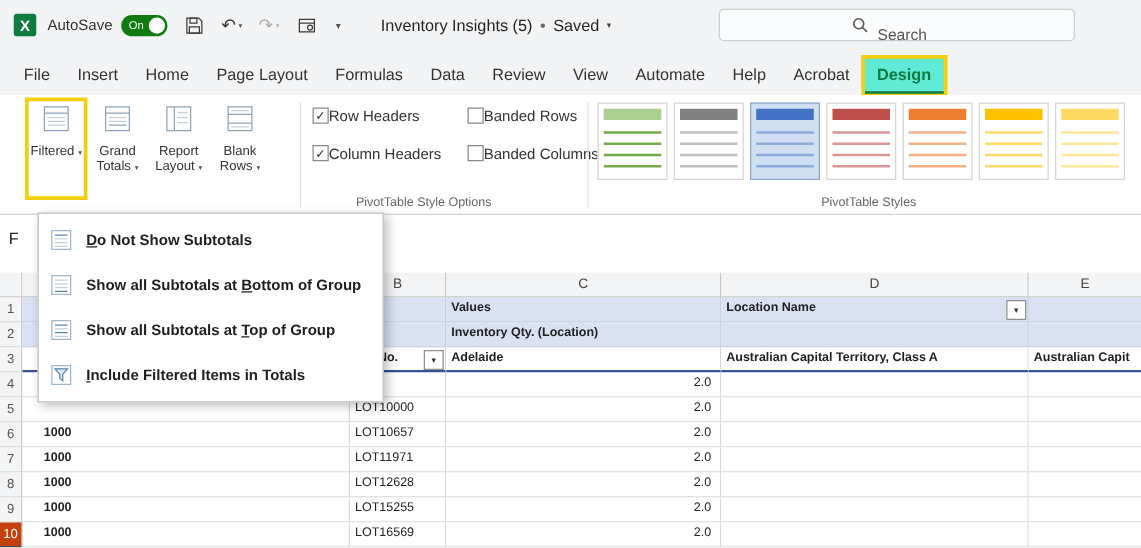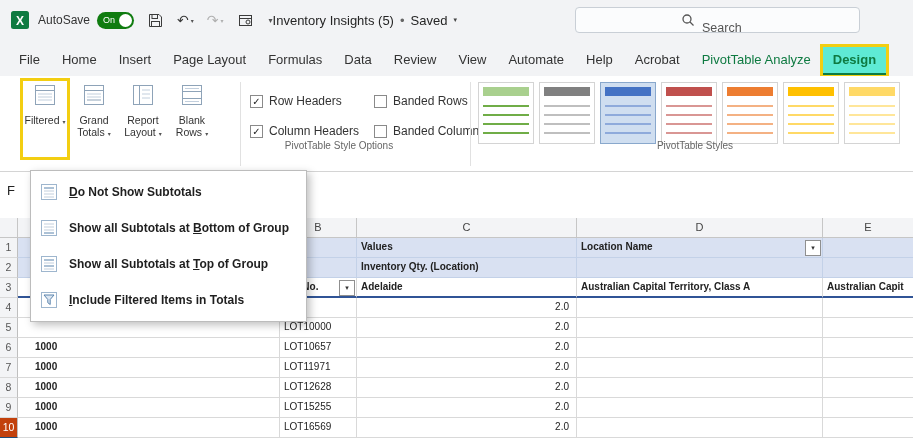--- a/index.html
+++ b/index.html
@@ -10,21 +10,21 @@
   .titlebar { position:absolute; top:0; left:0; width:913px; height:40px; background:#f2f3f5; display:flex; align-items:center; }
   .logo { margin-left:10px; display:flex; }
   .as-label { margin-left:8px; font-size:12px; color:#333; }
   .toggle { margin-left:7px; width:37px; height:17px; background:#107C10; border-radius:9px; position:relative; display:flex; align-items:center; cursor:pointer; }
   .tg-on { color:#fff; font-size:9px; margin-left:6px; }
   .tg-knob { position:absolute; right:2px; width:13px; height:13px; border-radius:50%; background:#fff; }
   .qat-btn { margin-left:13px; font-size:14px; color:#3b3b3b; display:flex; align-items:center; cursor:pointer; }
   .qat-btn i { font-style:normal; font-size:6px; margin-left:2px; color:#555; }
   .qat-btn.disabled { color:#b0b0b0; }
   .qat-btn.disabled i { color:#b0b0b0; }
-  .doc-title { display:flex; align-items:center; gap:6px; font-size:13px; color:#252525; cursor:pointer; }
+  .doc-title { margin-left:32px; display:flex; align-items:center; gap:6px; font-size:13px; color:#252525; cursor:pointer; }
   .doc-title .dot { color:#666; }
   .tchev { font-size:7px; color:#444; }
   .search { position:absolute; left:575px; top:7px; width:285px; height:26px; background:#fbfcfd; border:1px solid #c9cfd6; border-radius:4px; display:flex; align-items:center; justify-content:center; gap:7px; cursor:text; }
   .searchin { border:none; outline:none; background:transparent; font-size:12.5px; width:52px; font-family:"Liberation Sans",sans-serif; color:#333;margin-top:16px; }
   .searchin::placeholder { color:#555; opacity:1; }
 
   
   .tabrow { position:absolute; top:40px; left:0; width:913px; height:36px; background:#f2f3f5; display:flex; align-items:flex-end; padding-left:8px; }
   .tab { height:30px; line-height:28px; padding:0 11px; font-size:13px; color:#333; cursor:pointer; white-space:nowrap; }
   .tab.green { color:#0e7a41; }
@@ -32,24 +32,24 @@
   .hl { outline:3px solid #F3CE11; outline-offset:-1px; }
 
   
   .ribbon { position:absolute; top:76px; left:0; width:913px; height:96px; background:#fff; border-bottom:1px solid #d4d4d4; }
   .btnrow { position:absolute; left:22px; top:4px; display:flex; gap:3px; }
   .rbtn { width:46px; height:78px; display:flex; flex-direction:column; align-items:center; padding-top:3px; cursor:pointer; }
   .rbtn-label { display:block; width:46px; margin-top:3px; font-size:10.5px; line-height:12px; text-align:center; color:#333; }
   .rbtn-label .chev { font-size:6px; color:#555; margin-left:3px; }
   .vsep { position:absolute; top:6px; width:1px; height:84px; background:#e1e1e1; }
   .cbgrid { position:absolute; left:250px; top:10px; display:grid; grid-template-columns:116px auto; grid-auto-rows:30px; column-gap:8px; }
-  .cb { display:flex; align-items:center; gap:6px; font-size:12px; color:#333; cursor:pointer; }
+  .cb { display:flex; font-size:12px; color:#333; cursor:pointer; }
   .cbbox { width:13px; height:13px; border:1px solid #8a8a8a; background:#fff; display:flex; align-items:center; justify-content:center; font-size:10px; color:#222; }
   .cb.on .cbbox::before { content:"✓"; }
-  .gl { position:absolute; bottom:20px; font-size:10px; color:#666; text-align:center; }
+  .gl { position:absolute; bottom:3px; font-size:10px; color:#666; text-align:center; }
   .gallery { position:absolute; left:478px; top:6px; display:flex; gap:5px; }
   .tile { width:56px; height:62px; background:#fff; border:1px solid #d4d4d4; padding:4px; cursor:pointer; }
   .tile.sel { background:#cfdef0; border-color:#89a8cc; }
   .thead { height:9px; margin-bottom:2px; }
   .trow { height:9px; border-bottom:2px solid #ddd; }
 
   
   .fbar { position:absolute; top:172px; left:0; width:913px; height:46px; background:#fff; }
   .nbox { position:absolute; left:7px; top:11px; font-size:13px; color:#222; }
 
@@ -120,31 +120,30 @@
           <circle cx="6" cy="6" r="4" fill="none" stroke="#555" stroke-width="1.3"></circle>
           <line x1="9" y1="9" x2="12.5" y2="12.5" stroke="#555" stroke-width="1.3"></line>
         </svg>
     </span>
     <input class="searchin" placeholder="Search" style="">
   </div>
 </div>
 
 <div class="tabrow">
     <span class="tab">File</span>
+    <span class="tab">Insert</span>
     <span class="tab">Home</span>
-    <span class="tab">Insert</span>
     <span class="tab">Page Layout</span>
     <span class="tab">Formulas</span>
     <span class="tab">Data</span>
     <span class="tab">Review</span>
     <span class="tab">View</span>
     <span class="tab">Automate</span>
     <span class="tab">Help</span>
     <span class="tab">Acrobat</span>
-    <span class="tab green">PivotTable Analyze</span>
     <span class="tab green active hl">Design</span>
   </div>
 
 <div class="ribbon">
   <div class="btnrow">
     <div class="rbtn hl">
       <span><svg width="26" height="24" viewBox="0 0 26 24">
             <rect x="3.5" y="2.5" width="19" height="19" fill="#fff" stroke="#8ea3b8"></rect>
             <line x1="3.5" y1="7.5" x2="22.5" y2="7.5" stroke="#8ea3b8"></line>
             <line x1="6" y1="11" x2="20" y2="11" stroke="#c2cfdd"></line>

